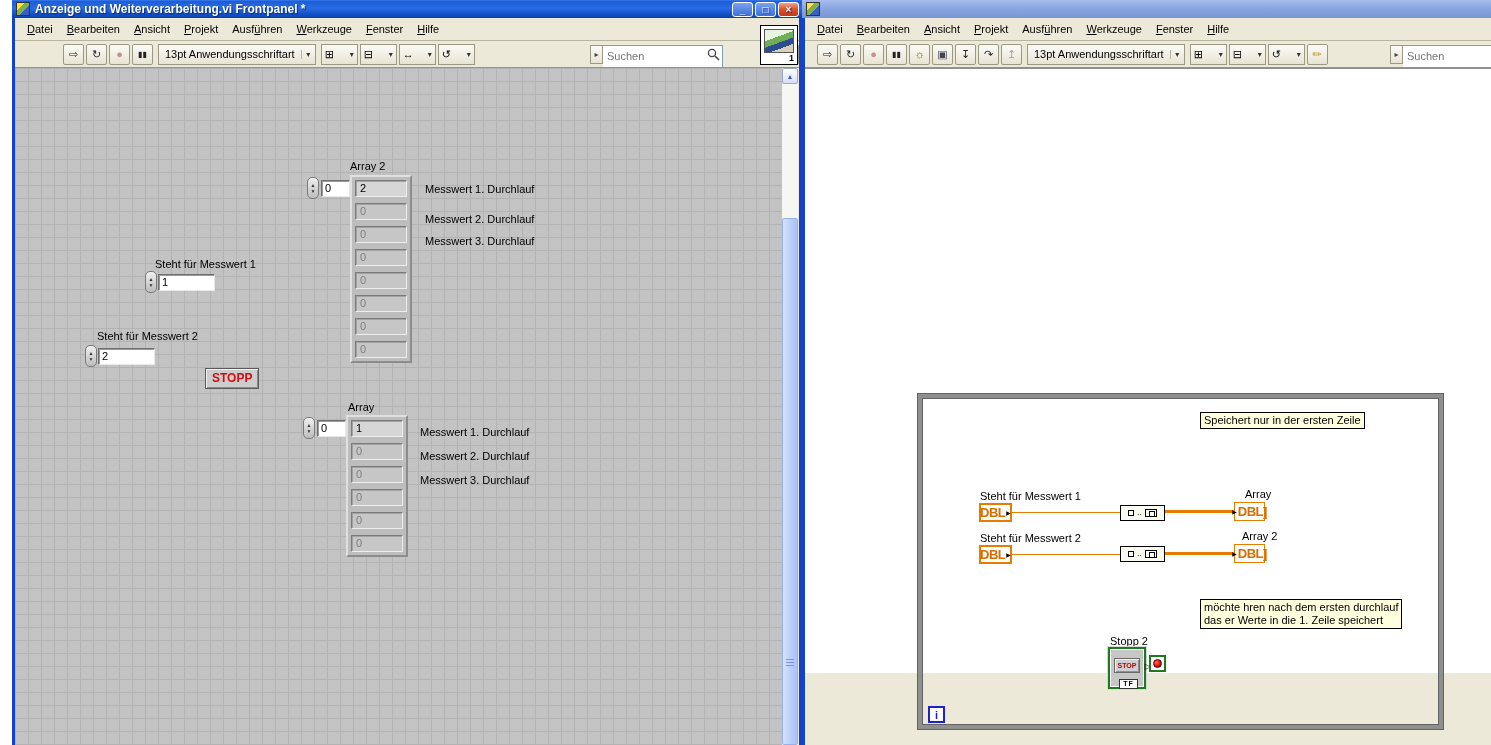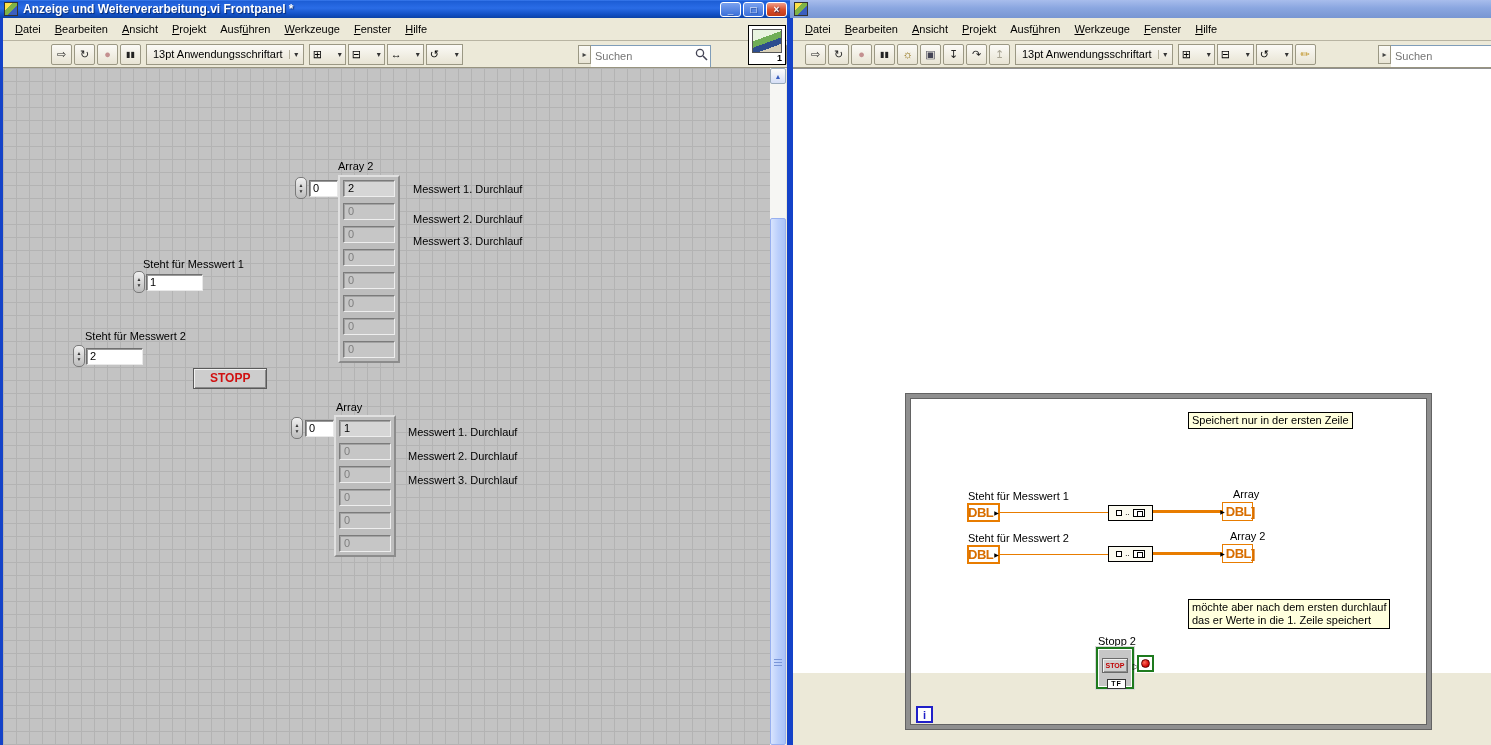--- a/index.html
+++ b/index.html
@@ -5,21 +5,21 @@
   :root{
     --lv-orange:#e87c00; --lv-orange-text:#d86e00; --lv-green:#1e7a1e;
     --accent-blue:#1442c8; --comment-bg:#ffffdd; --panel-gray:#c3c3c3;
     --xp-beige:#ece9d8; --stop-red:#d01010;
   }
   *{margin:0;padding:0;box-sizing:border-box;}
   body{font-family:"Liberation Sans",sans-serif;width:1491px;height:745px;overflow:hidden;background:#fff;}
   #stage{position:relative;width:1491px;height:745px;}
 
   
-  .win{position:absolute;top:0;height:745px;}
+  .win{position:absolute;top:0;height:745px;margin-left:12px;}
   #lw{left:0;width:790px;}
   #rw{left:790px;width:701px;}
   .titlebar{position:relative;height:18px;color:#fff;font-weight:bold;font-size:12px;line-height:18px;
     text-shadow:1px 1px 1px rgba(0,30,90,.8);white-space:nowrap;overflow:hidden;}
   .titlebar.active{background:linear-gradient(180deg,#3d7df0 0%,#1d5ed6 8%,#2a6ce6 45%,#1250c4 80%,#0b42a6 100%);}
   .titlebar.inactive{background:linear-gradient(180deg,#a8bdec 0%,#8aa6e0 45%,#7896d2 100%);text-shadow:1px 1px 1px rgba(60,80,130,.6);}
   .tb-ico{position:absolute;left:4px;top:2px;width:14px;height:14px;border:1px solid #333;
     background:linear-gradient(135deg,#ffe24a 0 30%,#7fb347 30% 60%,#3a5fbf 60% 100%);}
   .t-text{position:absolute;left:23px;top:0;}
   .winbtns{position:absolute;right:3px;top:2px;display:flex;gap:2px;}
@@ -77,21 +77,21 @@
   .arr-col{border:2px outset #e0e0e0;background:#bdbdbd;padding:3px;}
   .arr-el{width:52px;height:17px;margin-bottom:6px;background:#c6c6c6;border:1px solid #7b7b7b;
     border-bottom-color:#eee;border-right-color:#eee;box-shadow:inset 1px 1px 0 #a2a2a2;
     font-size:11px;color:#7f7f7f;padding:1px 0 0 4px;}
   .arr-el:last-child{margin-bottom:0;}
   .arr-el.active{background:#d6d6d6;color:#000;}
   .a2-labels .fp-label:nth-child(2){margin-top:16px;}
   .a2-labels .fp-label:nth-child(3){margin-top:8px;}
   .a1-labels .fp-label:nth-child(2){margin-top:10px;}
   .a1-labels .fp-label:nth-child(3){margin-top:10px;}
-  .stoppbtn{height:21px;padding:2px 16px;background:#cdcdcd;border:1px solid #5a5a5a;
+  .stoppbtn{height:21px;padding:2px 6px;background:#cdcdcd;border:1px solid #5a5a5a;
     box-shadow:inset 1px 1px 0 #f2f2f2,inset -1px -1px 0 #8a8a8a;color:var(--stop-red);
     font-size:12px;font-weight:bold;font-family:"Liberation Sans",sans-serif;}
 
   
   .vscroll{position:absolute;left:767px;top:50px;width:16px;height:677px;background:#f6f6f3;}
   .sc-up{width:16px;height:16px;border:1px solid #9ab;border-radius:2px;background:linear-gradient(#fdfdfb,#d6dff6);
     font-size:7px;color:#3a5fbf;display:flex;align-items:center;justify-content:center;}
   .sc-thumb{position:absolute;left:0;top:150px;width:16px;height:527px;border:1px solid #98b0ef;border-radius:2px;
     background:linear-gradient(90deg,#d8e4fd,#bcd0fb 50%,#aac2f8);}
   .sc-grip{position:absolute;left:3px;top:440px;width:8px;height:8px;
@@ -385,21 +385,21 @@
           <span class="ba-out"></span>
         </div>
         <div class="wire thick" style="left:360px;top:483px;width:69px;"></div>
         <div class="bd-label" style="left:437px;top:461px;">Array 2</div>
         <div class="bd-ind" style="left:429px;top:475px;">
           <span class="t-arr">▶</span>
             <span class="dbl-txt">DBL]</span>
         </div>
 
         <div class="comment" style="left:395px;top:530px;">
-            <div class="cmt-line">möchte aber nach dem ersten durchlauf</div>
+            <div class="cmt-line">möchte hren nach dem ersten durchlauf</div>
             <div class="cmt-line">das er Werte in die 1. Zeile speichert</div>
           </div>
 
         <div class="bd-label" style="left:305px;top:566px;">Stopp 2</div>
         <div class="stop-term" style="left:303px;top:578px;">
           <div class="stop-btn">
               <span>STOP</span>
             </div>
           <div class="tf-tab">TF</div>
           <span class="stop-out-arr">▷</span>

